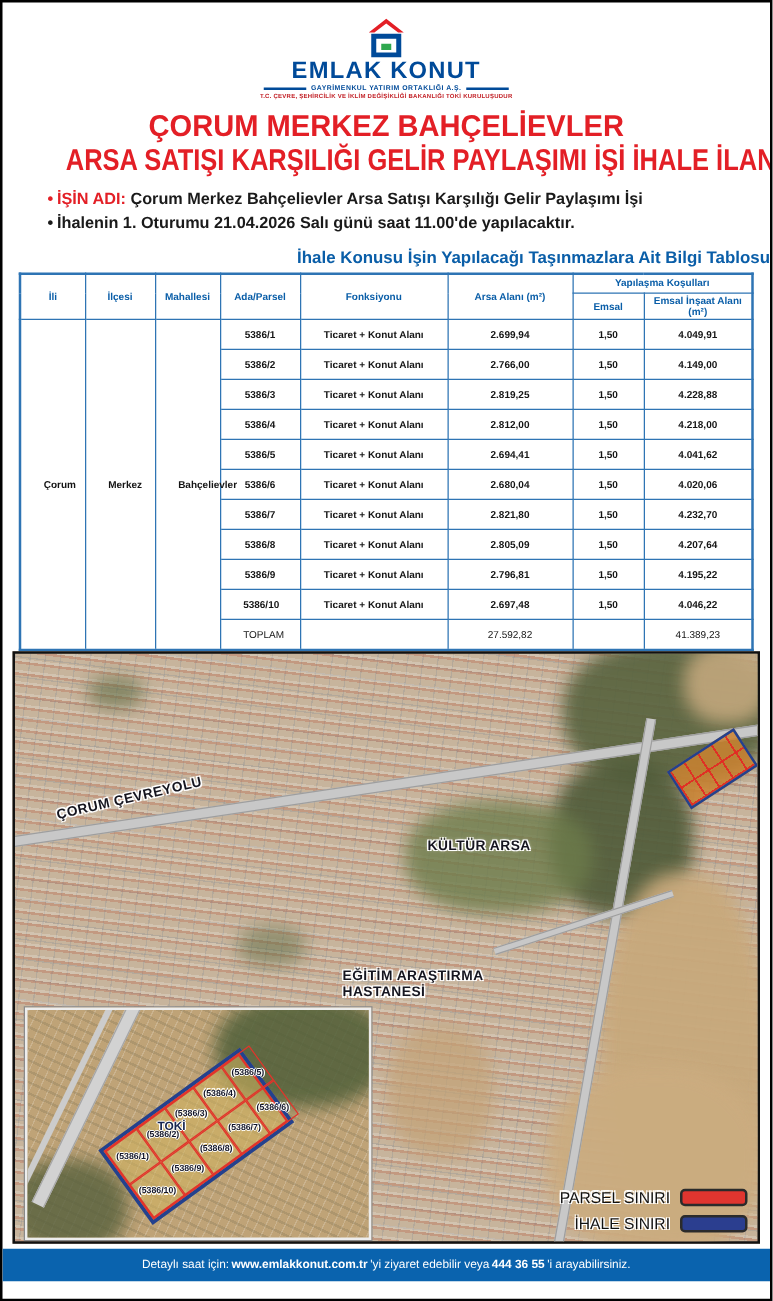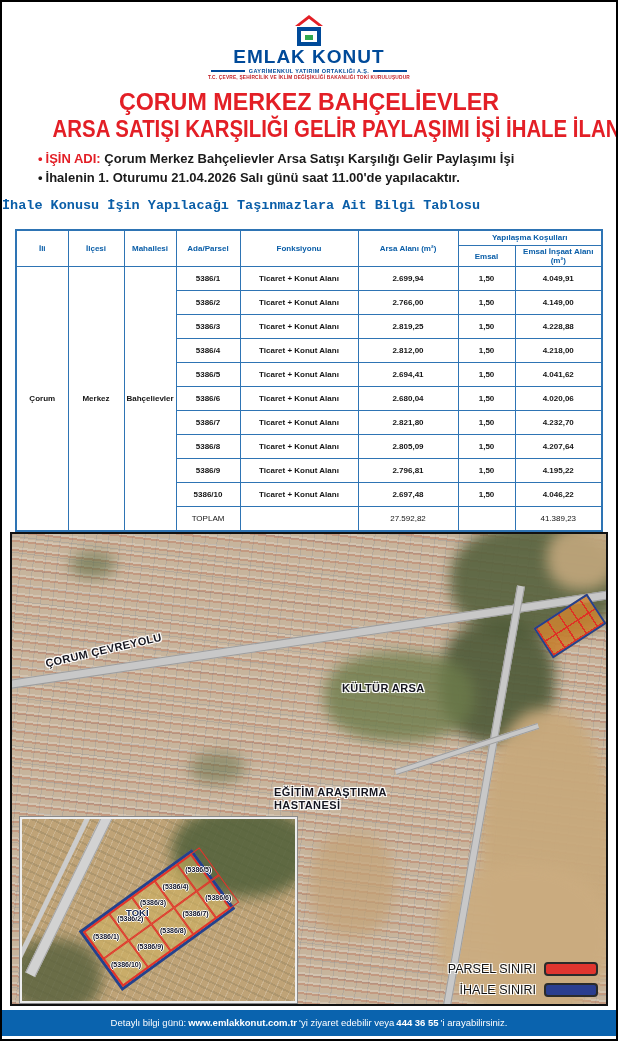--- a/index.html
+++ b/index.html
@@ -23,26 +23,26 @@
   .main-title .l2 { display:inline-block; font-size:24px; transform:scaleX(.85); line-height:1.15; white-space:nowrap; }
 
   
   .bullets { margin:7px 0 0 18px; }
   .bullet { font-size:13px; font-weight:bold; color:#1a1a1a; line-height:1.45;margin-left:18px; }
   .bullet .dot-red { color:#e31f26; margin-right:3px; }
   .bullet .dot-blk { color:#1a1a1a; margin-right:3px; }
   .bullet .red { color:#e31f26; }
 
   
-  .tbl-title { text-align:left; color:#0a5ea8; font-weight:800; font-size:13.5px; margin:10px 0 16px;font-family:Liberation Mono, monospace; }
+  .tbl-title { text-align:right; color:#0a5ea8; font-weight:800; font-size:13.5px; margin:10px 0 5px; }
   table.info { width:586px; margin:0 auto; border-collapse:collapse; table-layout:fixed; }
   table.info th, table.info td { border:1px solid #2e74b4; text-align:center; vertical-align:middle; }
   table.info { border:2px solid #2e74b4; }
   table.info th { color:#0a5ea8; font-size:8px; font-weight:800; height:16px; padding:1px 2px; }
-  table.info td { color:#141414; font-size:8px; font-weight:bold; height:24px; padding:1px 2px; }
+  table.info td { color:#141414; font-size:8px; font-weight:bold; height:24px; padding:1px 18px; }
   table.info tr.total td { font-weight:400; }
   col.c-il{width:52px} col.c-ilce{width:56px} col.c-mah{width:52px} col.c-ada{width:64px}
   col.c-fonk{width:118px} col.c-arsa{width:100px} col.c-emsal{width:57px} col.c-ei{width:87px}
 
   
   .map-title { text-align:center; color:#0a5ea8; font-weight:800; font-size:13.5px; margin:6px 0 3px; }
   .map { position:relative; width:598px; height:474px; margin:0 auto; border:2px solid #111; overflow:hidden;
     background-color:#c7b49c;
     background-image:
       repeating-linear-gradient(7deg,  rgba(186,96,70,.32) 0 2px, rgba(255,255,255,.20) 2px 4px, transparent 4px 9px),
@@ -332,19 +332,19 @@
         <span class="swatch" style="background: rgb(224, 53, 47);"></span>
       </div>
       <div class="legend-row">
         <span class="ltext">İHALE SINIRI</span>
         <span class="swatch" style="background: rgb(43, 62, 143);"></span>
       </div>
     </div>
   </div>
 
   <div class="footer">
-    <span>Detaylı bilgi günü: </span>
+    <span>Detaylı saat için: </span>
       <b>www.emlakkonut.com.tr</b>
       <span>'yi ziyaret edebilir veya </span>
       <b>444 36 55</b>
       <span>'i arayabilirsiniz.</span>
   </div>
 </div>
 
 </body></html>

